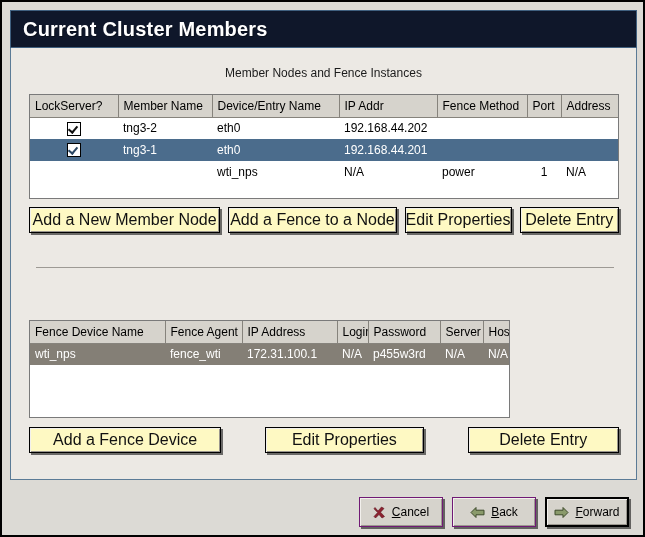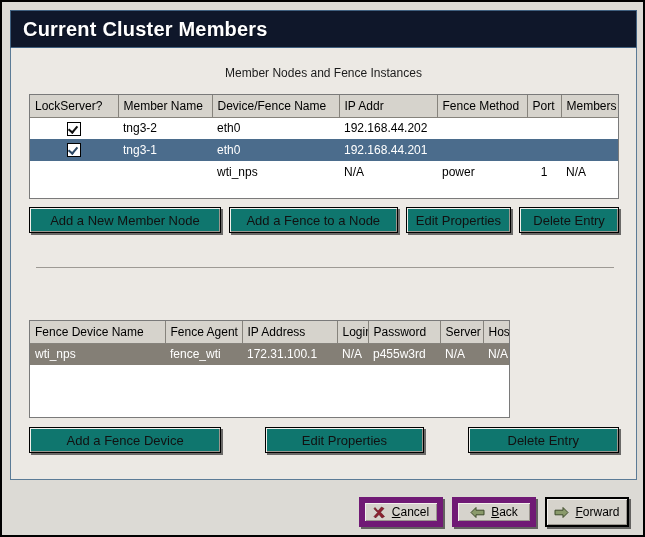--- a/index.html
+++ b/index.html
@@ -84,46 +84,46 @@
   .chk:after{
     content:"";position:absolute;left:2px;top:1px;
     width:4px;height:7px;
     border:solid #111;border-width:0 2px 2px 0;
     transform:rotate(40deg);
   }
   .row-selected-blue .chk:after{border-color:#2a4663;}
   
   .btnrow{display:flex;gap:8px;}
   .btn{
-    background:#0f766e;
+    background:#fef9c3;
     border:1px solid #000;
     border-right-color:#000;border-bottom-color:#000;
     box-shadow:inset 1px 1px 0 #f2f0ec, inset -1px -1px 0 #9b978f, 2px 2px 0 rgba(0,0,0,.55);
     height:26px;
     display:flex;align-items:center;justify-content:center;
-    font-size:13px;color:#111;
+    font-size:16px;color:#111;
     cursor:default;
     box-sizing:border-box;
     white-space:nowrap;
   }
   .sep{
     height:1px;background:#9d9a94;
     margin:0;
   }
   
   .footer{
     position:absolute;left:0;top:486px;width:645px;height:51px;
   }
   .footer-inner{
     position:absolute;right:18px;top:9px;
     display:flex;gap:9px;
   }
   .fbtn{
     background:#d6d3cc;
-    border:6px solid #701a75;
+    border:1px solid #701a75;
     box-shadow:inset 1px 1px 0 #f2f0ec, inset -1px -1px 0 #9b978f, 2px 2px 0 rgba(0,0,0,.55);
     height:30px;width:84px;
     display:flex;align-items:center;justify-content:center;gap:6px;
     font-size:12px;cursor:default;box-sizing:border-box;
   }
   .fbtn.default{
     border:2px solid #000;
   }
   .fbtn .lbl u{text-underline-offset:1px;}
   .icon{display:inline-block;line-height:0;}
@@ -151,25 +151,25 @@
             <col style="width:127px">
           <col style="width:98px">
             <col style="width:90px">
             <col style="width:34px">
             <col style="width:57px">
         </colgroup>
         <thead>
           <tr>
             <th>LockServer?</th>
             <th>Member Name</th>
-            <th>Device/Fence Name</th>
+            <th>Device/Entry Name</th>
             <th>IP Addr</th>
             <th>Fence Method</th>
             <th>Port</th>
-            <th style="border-right:none;">Members</th>
+            <th style="border-right:none;">Address</th>
           </tr>
         </thead>
         <tbody>
           <tr>
             <td class="center"><span class="chk"></span></td>
             <td>tng3-2</td>
             <td>eth0</td>
             <td>192.168.44.202</td>
             <td></td>
             <td class="center"></td>

